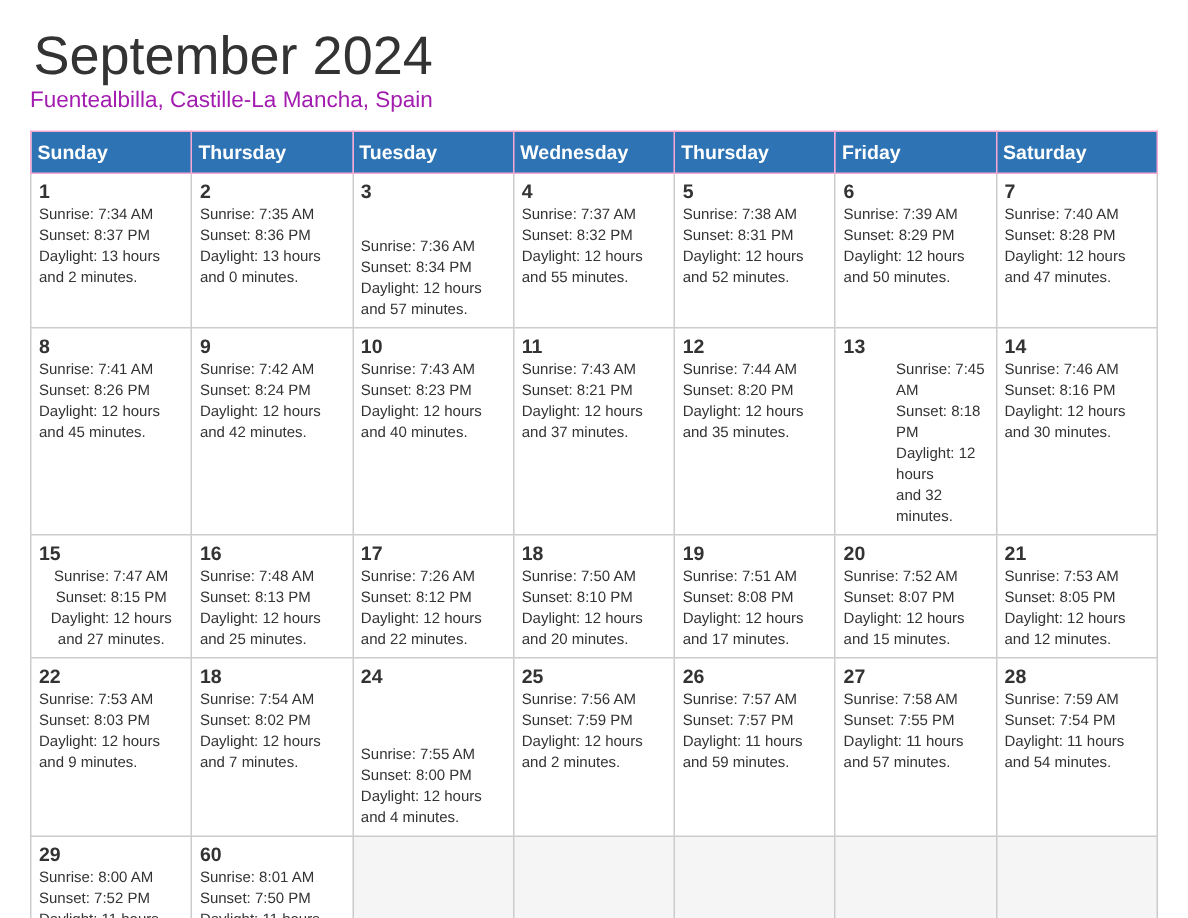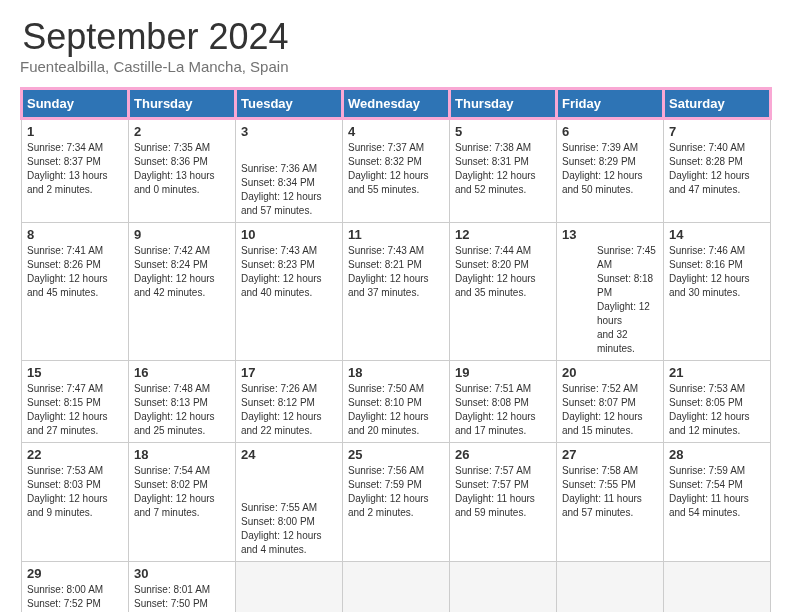--- a/index.html
+++ b/index.html
@@ -40,35 +40,35 @@
     .title-block {
       text-align: right;
     }
     .month-title {
       font-size: 36px;
       font-weight: normal;
       color: #333;
     }
     .location-title {
       font-size: 15px;
-      color: #737373;
+      color: #a21caf;
     }
     table {
       width: 100%;
       border-collapse: collapse;
       table-layout: fixed;
     }
     th {
       background-color: #2e74b5;
       color: #fff;
       font-size: 13px;
       font-weight: bold;
       padding: 6px 4px;
       text-align: left;
-      border: 3px solid #f9a8d4;
+      border: 1px solid #f9a8d4;
     }
     td {
       vertical-align: top;
       border: 1px solid #ccc;
       padding: 4px 5px;
       font-size: 10.5px;
       color: #333;
       height: 80px;
       background: #fff;
     }
@@ -213,21 +213,21 @@
           <div class="day-num">14</div>
           <div class="day-info" style="white-space: pre-line;">Sunrise: 7:46 AM
 Sunset: 8:16 PM
 Daylight: 12 hours
 and 30 minutes.</div>
         </td>
       </tr>
       <tr>
         <td>
           <div class="day-num">15</div>
-          <div class="day-info" style="white-space: pre-line;">Sunrise: 7:47 AM
+          <div class="day-info" style="white-space: pre-line; text-align: center;">Sunrise: 7:47 AM
 Sunset: 8:15 PM
 Daylight: 12 hours
 and 27 minutes.</div>
         </td>
         <td>
           <div class="day-num">16</div>
           <div class="day-info" style="white-space: pre-line;">Sunrise: 7:48 AM
 Sunset: 8:13 PM
 Daylight: 12 hours
 and 25 minutes.</div>
@@ -321,21 +321,21 @@
       </tr>
       <tr>
         <td>
           <div class="day-num">29</div>
           <div class="day-info" style="white-space: pre-line;">Sunrise: 8:00 AM
 Sunset: 7:52 PM
 Daylight: 11 hours
 and 52 minutes.</div>
         </td>
         <td>
-          <div class="day-num">30</div>
+          <div class="day-num">60</div>
           <div class="day-info" style="white-space: pre-line;">Sunrise: 8:01 AM
 Sunset: 7:50 PM
 Daylight: 11 hours
 and 49 minutes.</div>
         </td>
         <td class="empty"></td>
         <td class="empty"></td>
         <td class="empty"></td>
         <td class="empty"></td>
         <td class="empty"></td>

